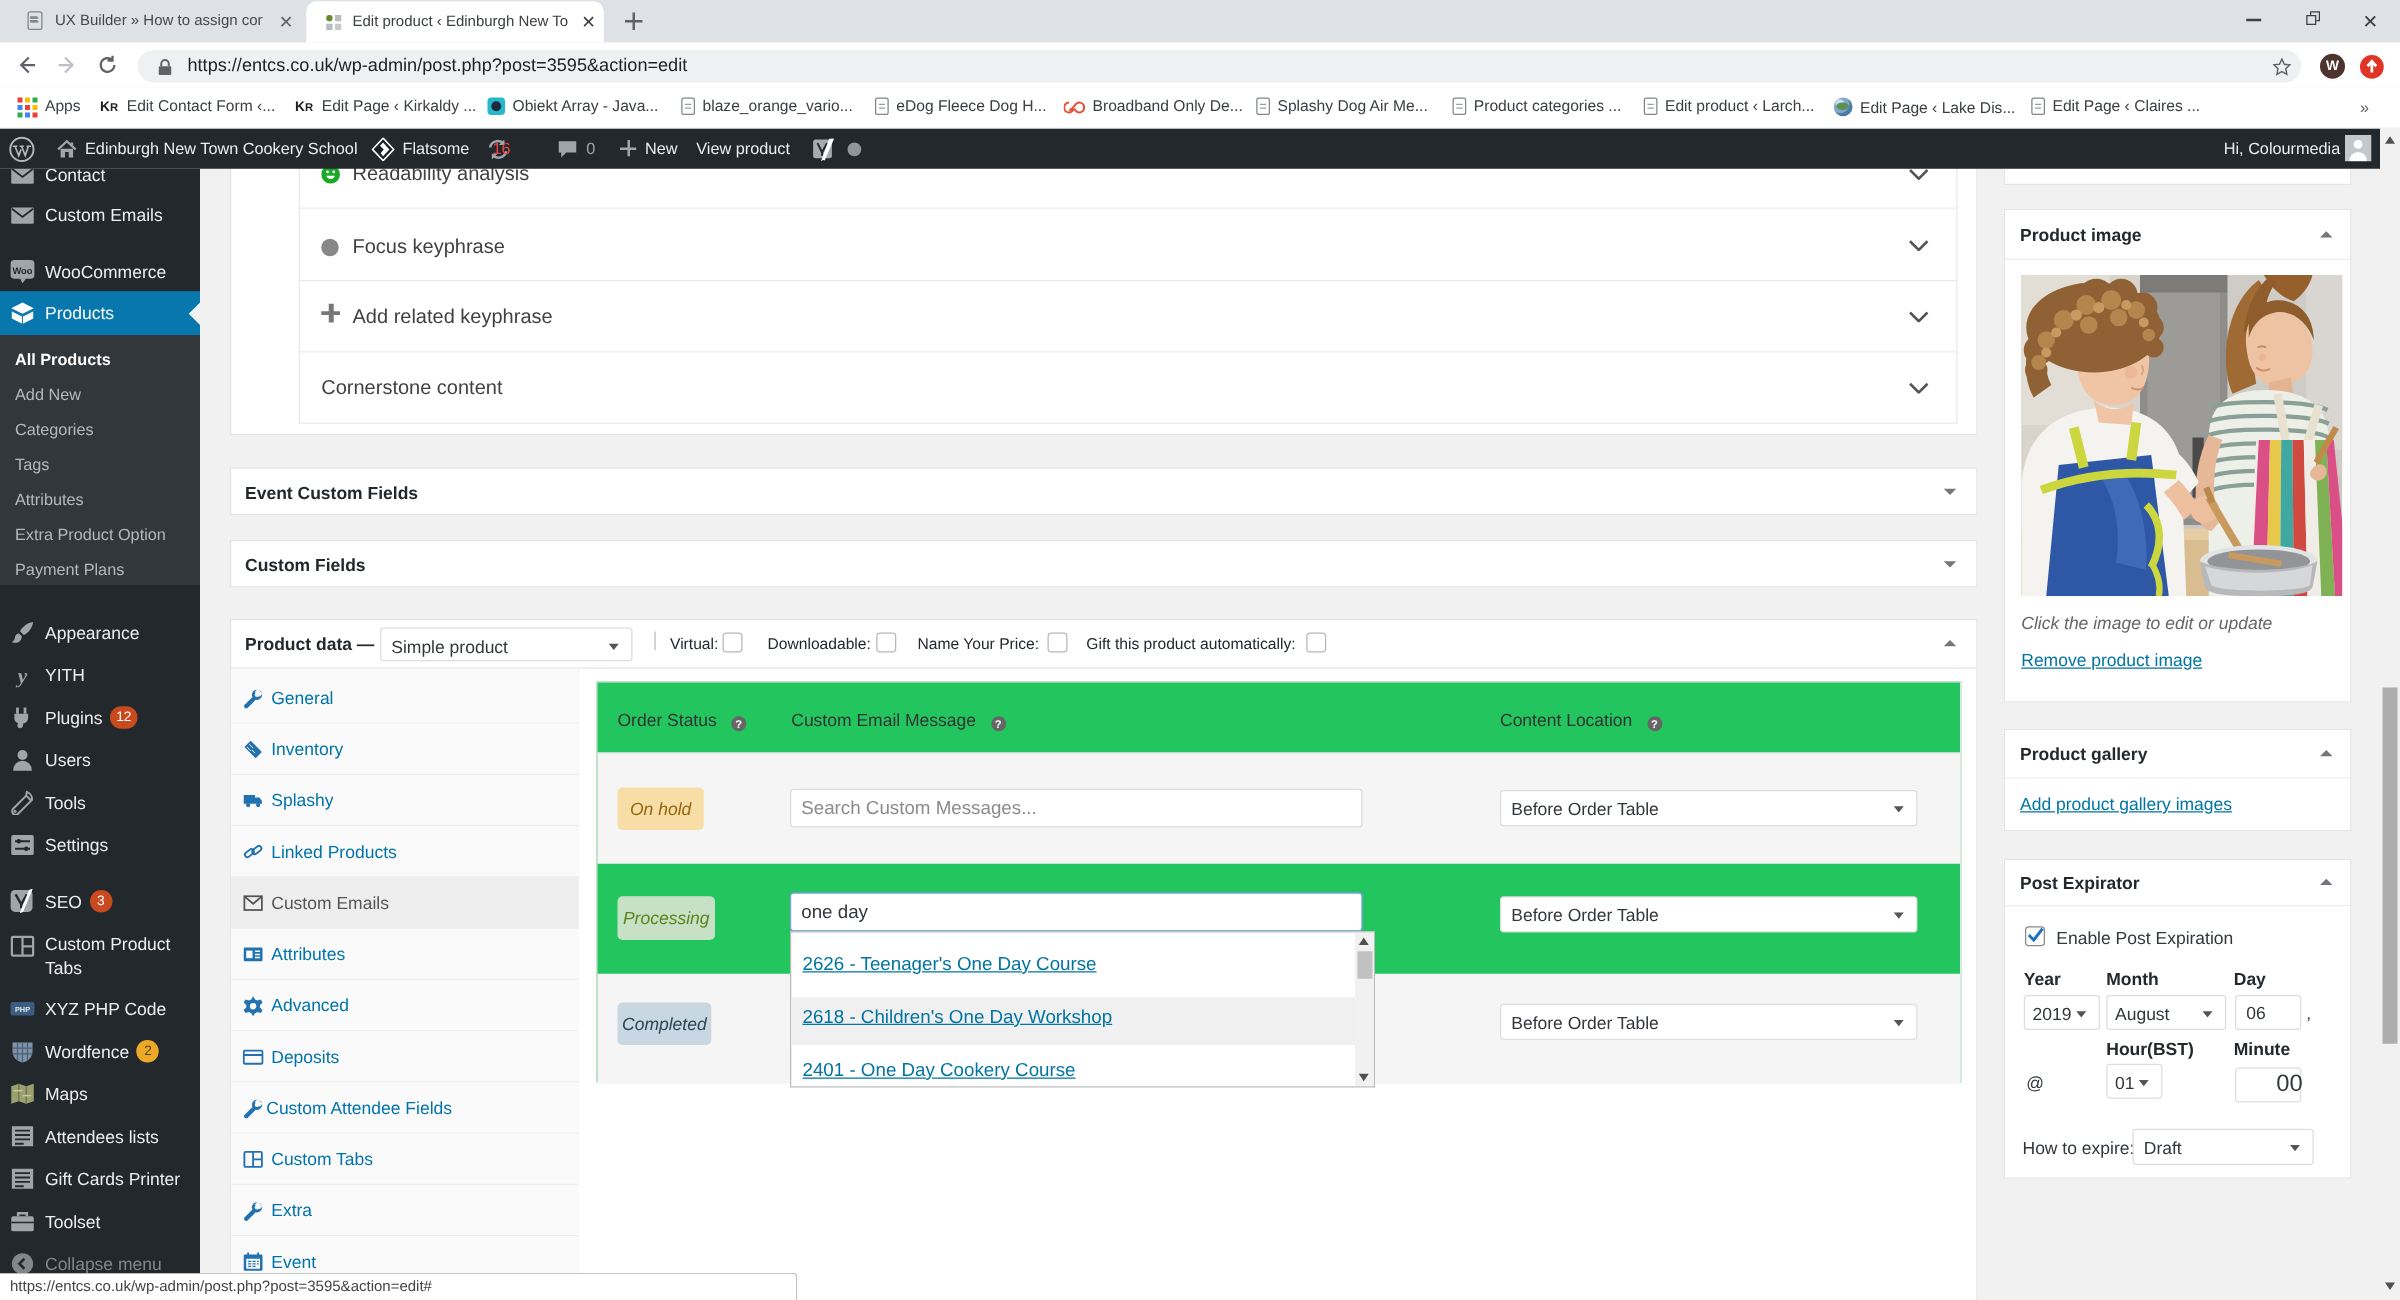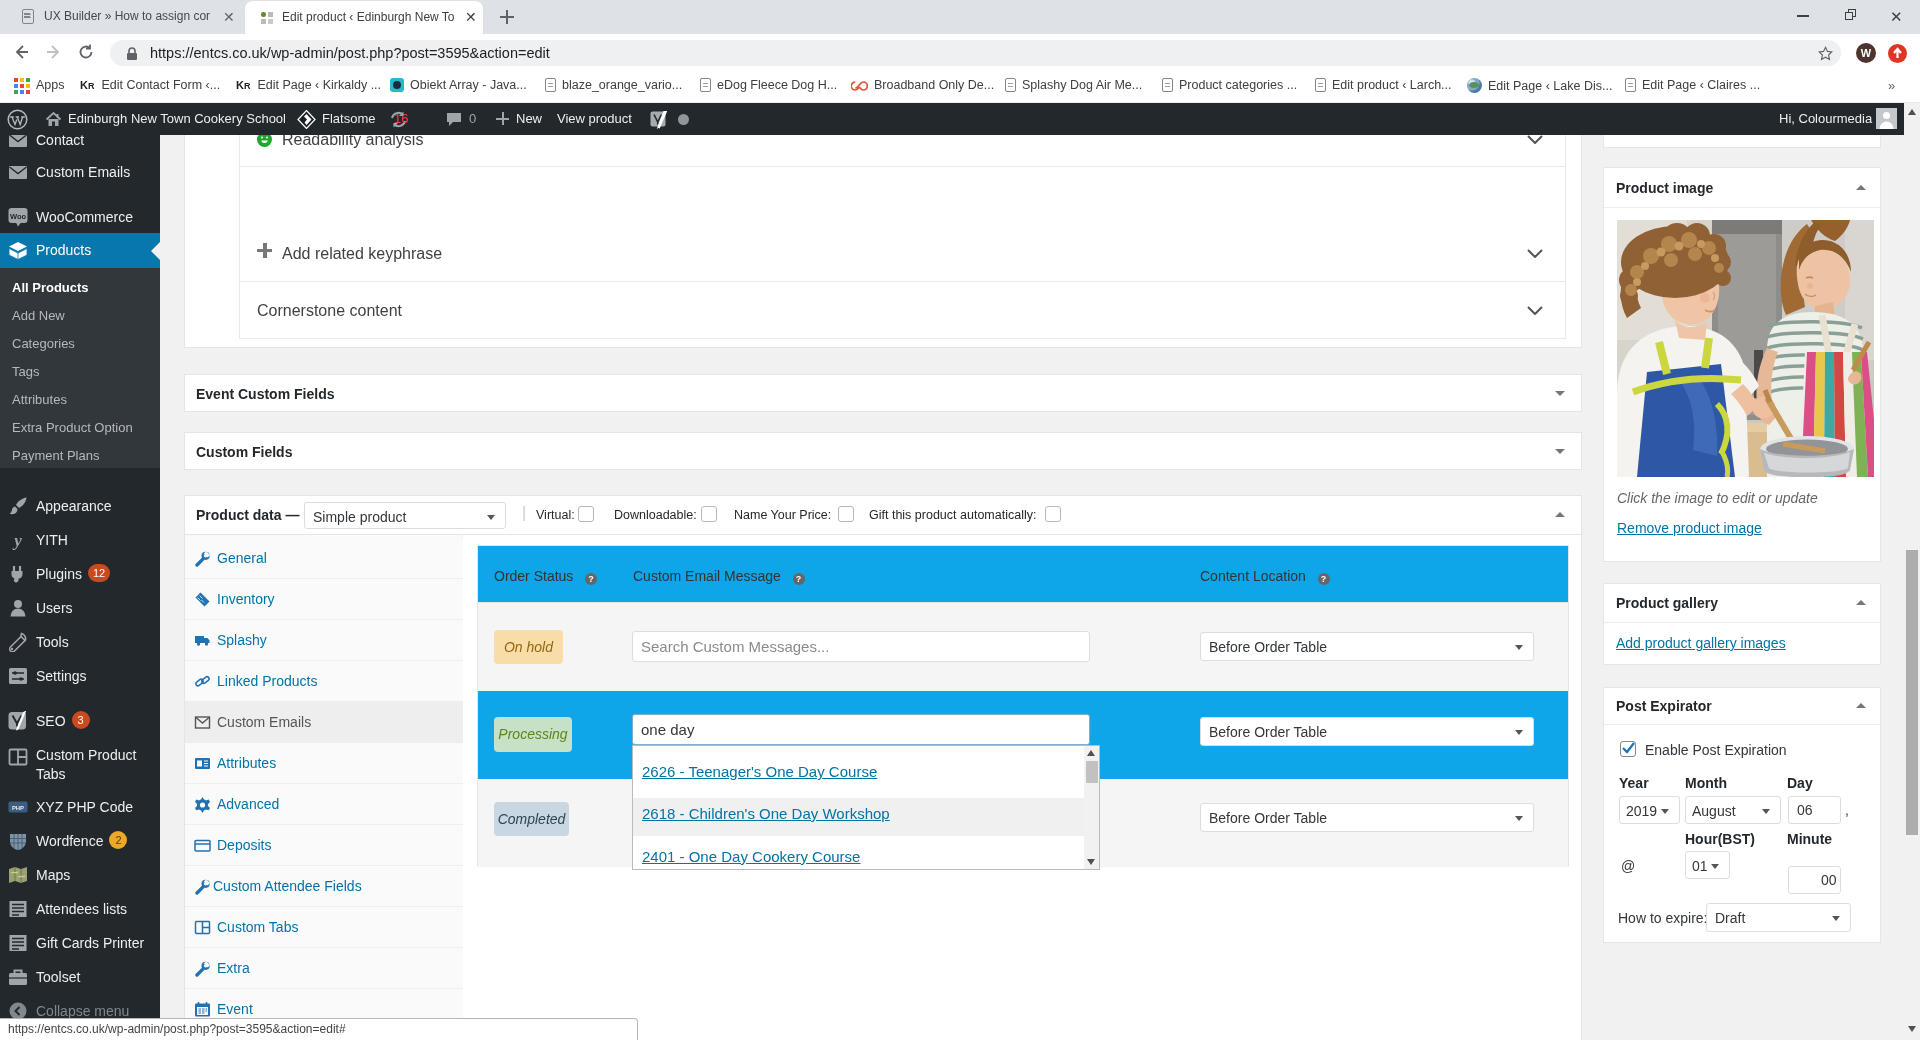--- a/index.html
+++ b/index.html
@@ -369,20 +369,27 @@
           <circle cx="7.5" cy="7.5" r="7.5" fill="#1ca829"></circle>
           <circle cx="5" cy="5.5" r="1.1" fill="#fff"></circle>
           <circle cx="10" cy="5.5" r="1.1" fill="#fff"></circle>
           <path d="M4 8.5 a3.7 3.7 0 0 0 7 0" fill="#fff"></path>
         </svg>
     <span class="ytext" style="position:absolute;left:42px;top:-4px;">Readability analysis</span>
     <svg style="position:absolute;right:22px;top:0px;" width="16" height="9" viewBox="0 0 16 9">
           <path d="M1 1 L8 8 L15 1" stroke="#555" stroke-width="2" fill="none"></path>
         </svg>
   </div>
+  <div class="yrow" style="top:32px;height:58px;">
+    <span style="position:absolute;left:17px;top:24px;width:14px;height:14px;border-radius:50%;background:#888;"></span>
+    <span class="ytext" style="position:absolute;left:42px;top:22px;">Focus keyphrase</span>
+    <svg style="position:absolute;right:22px;top:25px;" width="16" height="9" viewBox="0 0 16 9">
+          <path d="M1 1 L8 8 L15 1" stroke="#555" stroke-width="2" fill="none"></path>
+        </svg>
+  </div>
   <div class="yrow" style="top:90px;height:57px;">
     <span style="position:absolute;left:17px;top:18px;width:15px;height:15px;">
           <span style="position:absolute;left:6px;top:0;width:3.5px;height:15px;background:#777;"></span>
           <span style="position:absolute;left:0;top:5.7px;width:15px;height:3.5px;background:#777;"></span>
         </span>
     <span class="ytext" style="position:absolute;left:42px;top:20px;">Add related keyphrase</span>
     <svg style="position:absolute;right:22px;top:24px;" width="16" height="9" viewBox="0 0 16 9">
           <path d="M1 1 L8 8 L15 1" stroke="#555" stroke-width="2" fill="none"></path>
         </svg>
   </div>
@@ -514,21 +521,21 @@
         <svg class="tico" viewBox="0 0 17 17">
           <rect x="1" y="2.5" width="15" height="13" rx="1" fill="#2271b1"></rect>
           <rect x="3" y="6" width="11" height="8" fill="#fafafa"></rect>
           <path d="M4.5 1 L4.5 4 M12.5 1 L12.5 4" stroke="#2271b1" stroke-width="1.5"></path>
           <path d="M4.5 8 L7 8 M8 8 L10.5 8 M11.5 8 L13 8 M4.5 10 L7 10 M8 10 L10.5 10 M11.5 10 L13 10 M4.5 12 L7 12 M8 12 L10.5 12" stroke="#2271b1" stroke-width="1"></path>
         </svg>
         <span class="tlabel">Event</span>
       </div>
 </div>
 
-<div class="abs" style="left:477px;top:545px;width:1092px;height:321px;border:1px solid #e5e5e5;background:#0ea5e9;">
+<div class="abs" style="left:477px;top:545px;width:1092px;height:321px;border:1px solid #e5e5e5;background:#22c55e;">
   <span style="position:absolute;left:16px;top:22px;font-size:14px;color:#333;">Order Status &nbsp;&nbsp;<span class="helptip">?</span></span>
   <span style="position:absolute;left:155px;top:22px;font-size:14px;color:#333;">Custom Email Message &nbsp;&nbsp;<span class="helptip">?</span></span>
   <span style="position:absolute;left:722px;top:22px;font-size:14px;color:#333;">Content Location &nbsp;&nbsp;<span class="helptip">?</span></span>
   <div style="position:absolute;left:0;top:56px;width:100%;height:89px;background:#f5f5f5;border-top:1px solid #e5e5e5;"></div>
   <div style="position:absolute;left:0;top:233px;width:100%;height:88px;background:#f5f5f5;"></div>
 
   <span class="statusb" style="left:16px;top:84px;width:69px;height:34px;line-height:34px;background:#f8dda7;color:#94660c;">On hold</span>
   <span class="wcinput" style="left:154px;top:85px;width:458px;height:31px;line-height:29px;color:#8b8b8b;">Search Custom Messages...</span>
   <div class="wcselect" style="left:722px;top:86px;width:334px;height:29px;">Before Order Table</div>
 
@@ -719,21 +726,21 @@
   <span style="position:absolute;left:81px;top:87px;font-size:14px;font-weight:bold;color:#23282d;">Month</span>
   <span style="position:absolute;left:183px;top:87px;font-size:14px;font-weight:bold;color:#23282d;">Day</span>
   <div class="wcselect" style="left:15px;top:108px;width:61px;height:28px;padding:0 6px;">2019</div>
   <div class="wcselect" style="left:81px;top:108px;width:96px;height:28px;padding:0 6px;">August</div>
   <span class="wcinput" style="left:184px;top:108px;width:53px;height:28px;line-height:26px;font-size:14px;">06</span>
   <span style="position:absolute;left:241px;top:114px;font-size:14px;color:#32373c;">,</span>
   <span style="position:absolute;left:81px;top:143px;font-size:14px;font-weight:bold;color:#23282d;">Hour(BST)</span>
   <span style="position:absolute;left:183px;top:143px;font-size:14px;font-weight:bold;color:#23282d;">Minute</span>
   <span style="position:absolute;left:17px;top:170px;font-size:14px;color:#32373c;">@</span>
   <div class="wcselect" style="left:81px;top:163px;width:45px;height:28px;padding:0 6px;">01</div>
-  <span class="wcinput" style="left:184px;top:178px;width:53px;height:28px;line-height:26px;font-size:14px;padding-left:32px;">00</span>
+  <span class="wcinput" style="left:184px;top:166px;width:53px;height:28px;line-height:26px;font-size:19px;padding-left:32px;">00</span>
   <span style="position:absolute;left:14px;top:222px;font-size:14px;color:#32373c;">How to expire:</span>
   <div class="wcselect" style="left:102px;top:215px;width:145px;height:29px;">Draft</div>
 </div>
 <div id="scrollbar"></div>
 <div id="scrollthumb"></div>
 <span style="position:absolute;left:1908px;top:109px;width:0;height:0;border-left:4.5px solid transparent;border-right:4.5px solid transparent;border-bottom:6px solid #505050;"></span>
 <span style="position:absolute;left:1908px;top:1026px;width:0;height:0;border-left:4.5px solid transparent;border-right:4.5px solid transparent;border-top:6px solid #505050;"></span>
 <div id="statusbar">https://entcs.co.uk/wp-admin/post.php?post=3595&amp;action=edit#</div>
 
 </div>

